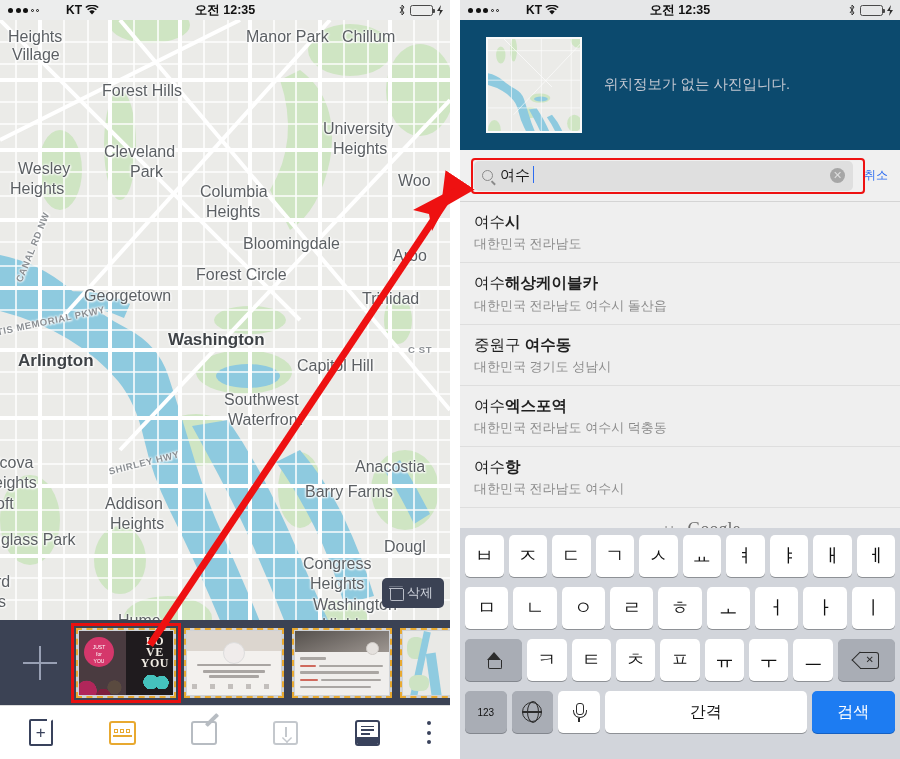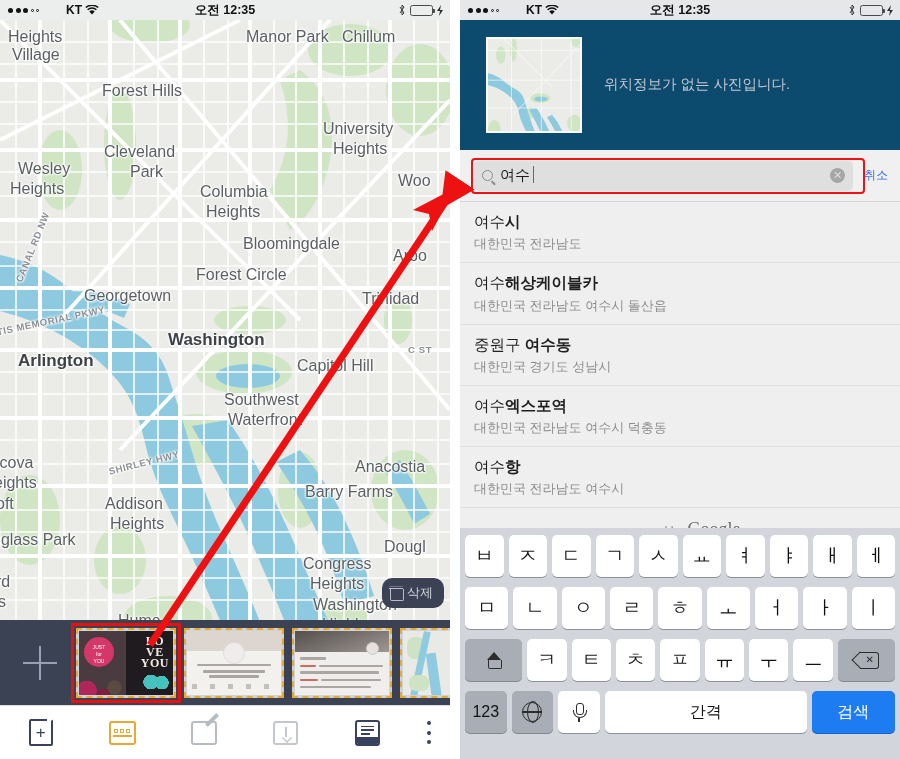--- a/index.html
+++ b/index.html
@@ -59,21 +59,21 @@
   }
   .map-label.big { font-size: 17px; font-weight: bold; color: #3e4246; }
   .map-label.mid { font-size: 16px; }
   .map-label.hwy {
     font-size: 9.5px; color: #8b8f93; letter-spacing: .6px; font-weight: bold;
   }
 
   
   .delete-pill {
     position: absolute; right: 6px; top: 578px;
-    background: #3b4254; color: #cfd3dc; border-radius: 10px;
+    background: #3b4254; color: #cfd3dc; border-radius: 5px;
     padding: 6px 11px 6px 8px; display: flex; align-items: center; gap: 5px;
     font-size: 13px; z-index: 30;
   }
   .trash-ic { width: 12px; height: 14px; position: relative; flex: none; }
   .trash-ic::before {
     content: ""; position: absolute; left: 0; top: 3px; width: 12px; height: 11px;
     border: 1.3px solid #b9bdc7; border-top: none; border-radius: 0 0 2px 2px;
   }
   .trash-ic::after {
     content: ""; position: absolute; left: -1px; top: 2px; width: 14px; height: 1.3px;
@@ -306,21 +306,21 @@
   .krow { display: flex; justify-content: center; gap: 5px; padding: 0 3px; }
   .key {
     background: #fff; border-radius: 5px; height: 42px;
     display: flex; align-items: center; justify-content: center;
     font-size: 19px; color: #111; box-shadow: 0 1px 0 #8e9196;
     flex: 1; min-width: 0;
   }
   .key.gray { background: #a9adb5; box-shadow: 0 1px 0 #83878e; }
   .key.wide { flex: 1.45; }
   .key.space { flex: 4.6; font-size: 16px; }
-  .key.sub { flex: .95; font-size: 16px; }
+  .key.sub { flex: .95; font-size: 10px; }
   .key.enter { flex: 1.9; background: #1d7cf2; color: #fff; font-size: 16px;
     box-shadow: 0 1px 0 #1560c2; }
   .krow.r3 { padding: 0 3px; }
   .shift-g { width: 18px; height: 18px; position: relative; }
   .shift-g::before {
     content: ""; position: absolute; left: 3px; top: 9px; width: 12px; height: 8px;
     border: 1.6px solid #2c2c2c; border-top: none; border-radius: 0 0 2px 2px;
   }
   .shift-g::after {
     content: ""; position: absolute; left: 2px; top: 1px;

